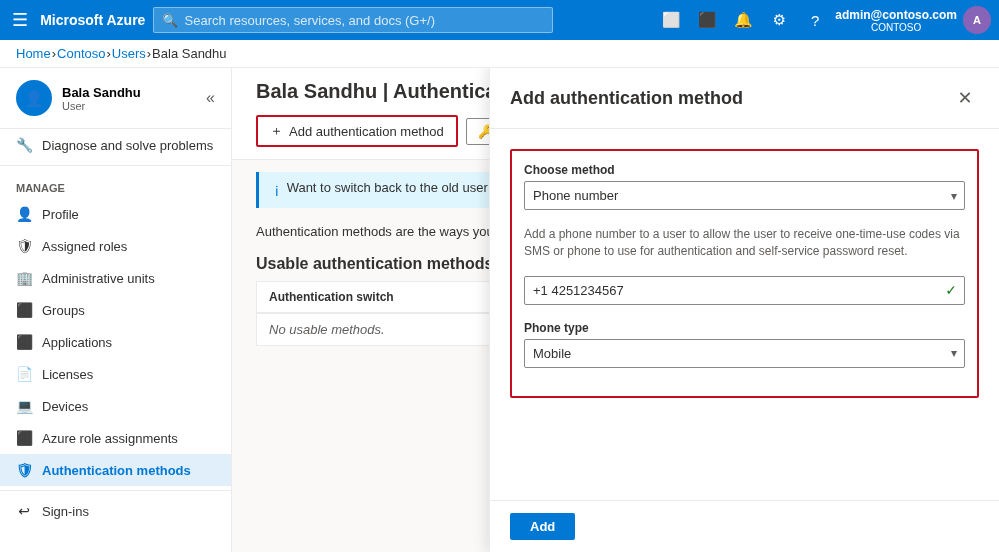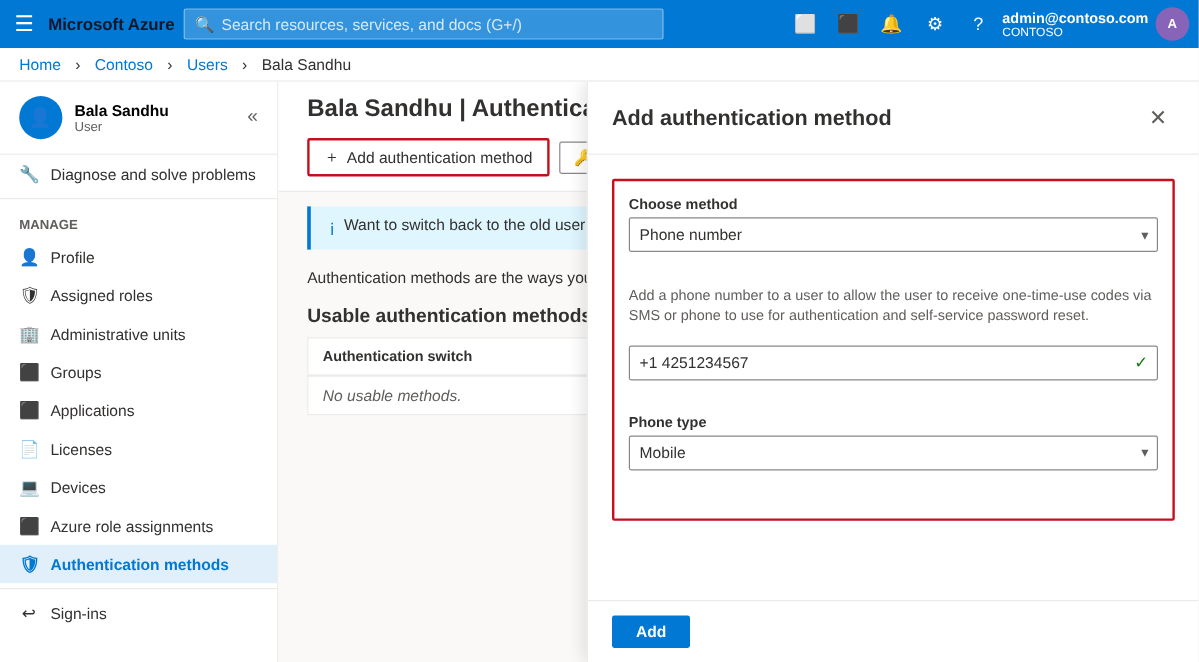--- a/index.html
+++ b/index.html
@@ -15,21 +15,21 @@
       flex-shrink: 0;
       gap: 8px;
     }
     .topnav-hamburger {
       color: white;
       font-size: 18px;
       cursor: pointer;
       padding: 4px;
     }
     .topnav-logo {
-      color: #0f172a;
+      color: #ffffff;
       font-weight: 600;
       font-size: 14px;
       white-space: nowrap;
     }
     .topnav-search {
       flex: 1;
       max-width: 400px;
       background: rgba(255,255,255,0.2);
       border: 1px solid rgba(255,255,255,0.4);
       border-radius: 2px;
@@ -66,38 +66,38 @@
       font-size: 15px;
       border-radius: 2px;
     }
     .topnav-user {
       display: flex;
       align-items: center;
       color: white;
       gap: 6px;
       cursor: pointer;
     }
-    .topnav-user-info { text-align: left; }
+    .topnav-user-info { text-align: center; }
     .topnav-user-name { font-size: 12px; font-weight: 600; }
     .topnav-user-tenant { font-size: 10px; }
     .topnav-avatar {
       width: 28px; height: 28px;
       border-radius: 50%;
       background: #8764b8;
       display: flex; align-items: center; justify-content: center;
       color: white; font-size: 11px; font-weight: 600;
     }
 
     
     .breadcrumb {
       background: white;
       padding: 6px 16px;
       display: flex;
       align-items: center;
-      gap: 12px;
+      gap: 1px;
       font-size: 12px;
       color: #0078d4;
       flex-shrink: 0;
       border-bottom: 1px solid #edebe9;
     }
     .breadcrumb span { color: #323130; }
     .breadcrumb a { color: #0078d4; text-decoration: none; cursor: pointer; }
     .bc-sep { color: #605e5c; }
 
     
@@ -276,21 +276,21 @@
       cursor: pointer;
       color: #605e5c;
       font-size: 18px;
       width: 28px; height: 28px;
       display: flex; align-items: center; justify-content: center;
       border-radius: 2px;
     }
 
     .panel-body { padding: 20px; flex: 1; overflow-y: auto; }
 
-    .form-group { margin-bottom: 28px; }
+    .form-group { margin-bottom: 16px; }
     .form-label { font-size: 12px; font-weight: 600; color: #323130; margin-bottom: 4px; display: block; }
     .form-select {
       width: 100%;
       padding: 6px 30px 6px 8px;
       border: 1px solid #8a8886;
       background: white;
       font-size: 13px;
       color: #323130;
       appearance: none;
       cursor: pointer;

